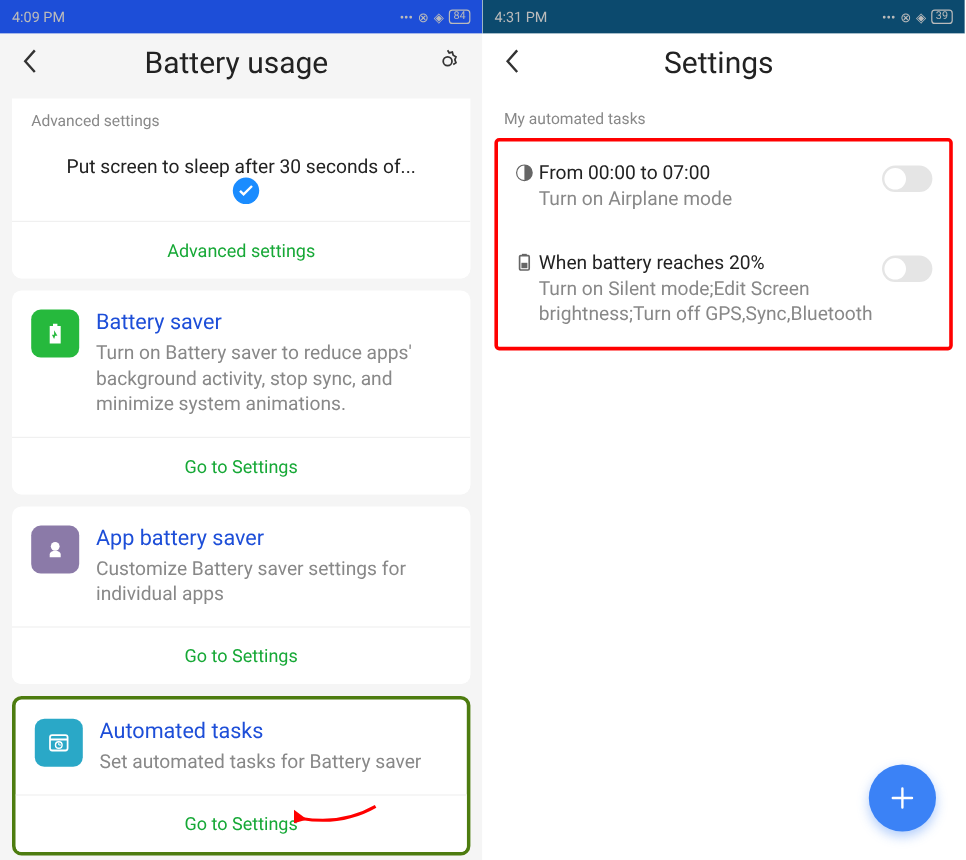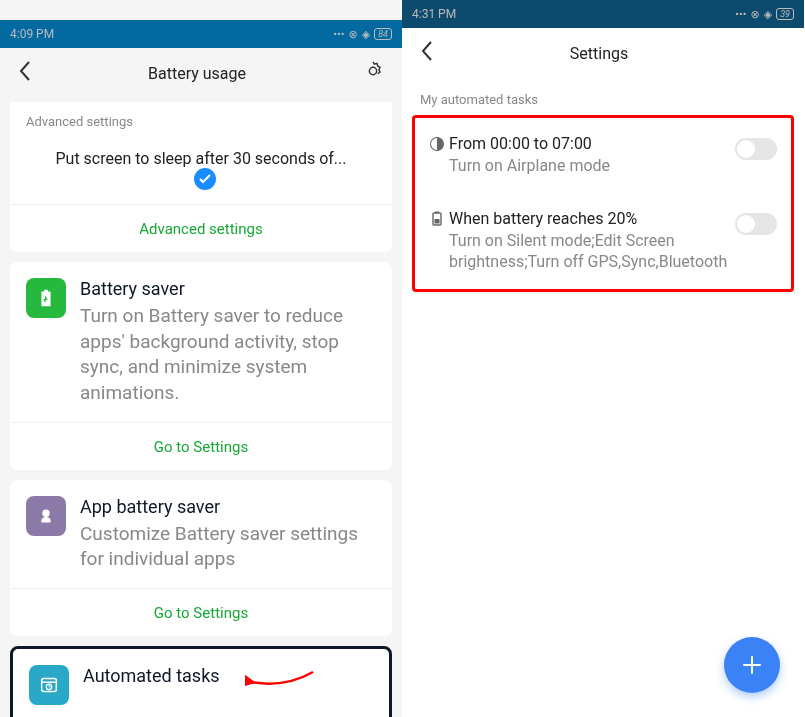--- a/index.html
+++ b/index.html
@@ -1,43 +1,43 @@
 <!DOCTYPE html>
 <html><head>
 <meta charset="utf-8">
 <style>
 * { box-sizing: border-box; margin: 0; padding: 0; font-family: -apple-system, BlinkMacSystemFont, "Segoe UI", Roboto, sans-serif; }
 body { background: #fff; width: 805px; height: 717px; display: flex; position: relative; }
 .panel { width: 402px; height: 717px; background: #f5f5f5; position: relative; overflow: hidden; }
 .panel-right { background: #fff; }
 .statusbar { height: 28px; display: flex; justify-content: space-between; align-items: center; padding: 0 10px; color: #bbb; font-size: 12px; background: #0c4a6e; }
-.panel-left .statusbar { background: #0369a1; margin-top: 20px; }
+.panel-left .statusbar { background: #1d4ed8; }
 .status-icons { display: flex; gap: 4px; align-items: center; font-size: 11px; }
-.status-batt { border: 1px solid #bbb; border-radius: 3px; padding: 0 3px; font-size: 9px; font-style: italic; }
+.status-batt { border: 1px solid #bbb; border-radius: 3px; padding: 0 3px; font-size: 9px; }
 .navbar { height: 50px; display: flex; align-items: center; justify-content: space-between; padding: 0 18px; background: #f5f5f5; }
 .panel-right .navbar { background: #fff; }
-.navbar-title { font-size: 16px; color: #222; font-weight: 400; }
+.navbar-title { font-size: 25px; color: #222; font-weight: 400; }
 .back-chevron svg { width: 14px; height: 22px; }
 .gear-icon svg { width: 22px; height: 22px; }
 .section-title { font-size: 13px; color: #888; padding: 14px 18px 10px; }
 .card { background: #fff; border-radius: 8px; margin: 8px 10px; overflow: hidden; }
 .card-row { padding: 14px 16px; display: flex; align-items: center; justify-content: space-between; flex-direction: column; }
 .card-row-text { font-size: 16px; color: #222; flex: 1; white-space: nowrap; overflow: hidden; text-overflow: ellipsis; }
 .check-circle { width: 22px; height: 22px; border-radius: 50%; background: #1a8cff; display: flex; align-items: center; justify-content: center; flex-shrink: 0; margin-left: 8px; }
 .check-circle svg { width: 12px; height: 10px; }
 .link-row { padding: 14px 0; text-align: center; background: #fff; border-top: 1px solid #f0f0f0; }
 .link-text { color: #16a836; font-size: 15px; }
 .feature-card { background: #fff; border-radius: 8px; margin: 10px 10px; overflow: hidden; }
 .feature-body { display: flex; padding: 16px; gap: 14px; }
 .feature-icon { width: 40px; height: 40px; border-radius: 8px; display: flex; align-items: center; justify-content: center; flex-shrink: 0; }
 .feature-icon svg { width: 22px; height: 22px; }
 .feature-text { flex: 1; }
-.feature-title { font-size: 18px; color: #0f172a; margin-bottom: 4px; }
-.feature-desc { font-size: 19px; color: #888; line-height: 1.35; }
-.highlight { border: 3px solid #0f172a; border-radius: 8px; }
+.feature-title { font-size: 18px; color: #1d4ed8; margin-bottom: 4px; }
+.feature-desc { font-size: 16px; color: #888; line-height: 1.35; }
+.highlight { border: 3px solid #4d7c0f; border-radius: 8px; }
 .arrow-svg { position: absolute; left: 245px; top: 666px; width: 70px; height: 28px; pointer-events: none; }
 .panel-right .section-title { padding: 14px 18px 8px; }
 .task-list { border: 3px solid #f00; border-radius: 4px; margin: 0 10px; background: #fff; }
 .task-row { display: flex; align-items: flex-start; padding: 16px 14px; }
 .task-icon { width: 20px; flex-shrink: 0; color: #666; margin-top: 2px; }
 .task-icon svg { width: 16px; height: 16px; }
 .task-text { flex: 1; }
 .task-title { font-size: 16px; color: #222; margin-bottom: 2px; }
 .task-desc { font-size: 16px; color: #888; line-height: 1.35; }
 .toggle { width: 42px; height: 22px; border-radius: 11px; background: #e5e5e5; position: relative; flex-shrink: 0; margin-top: 4px; }
@@ -129,20 +129,21 @@
         <svg viewBox="0 0 24 24">
             <rect x="4" y="5" width="16" height="14" rx="2" fill="none" stroke="#fff" stroke-width="1.6"></rect>
             <line x1="4" y1="9" x2="20" y2="9" stroke="#fff" stroke-width="1.6"></line>
             <circle cx="12" cy="14" r="3" fill="none" stroke="#fff" stroke-width="1.3"></circle>
             <line x1="12" y1="14" x2="12" y2="12" stroke="#fff"></line>
             <line x1="12" y1="14" x2="14" y2="14" stroke="#fff"></line>
           </svg>
       </div>
       <div class="feature-text">
         <div class="feature-title">Automated tasks</div>
+        <div class="feature-desc">Set automated tasks for Battery saver</div>
       </div>
     </div>
     <div class="link-row">
       <span class="link-text">Go to Settings</span>
     </div>
   </div>
 
   <svg class="arrow-svg" viewBox="0 0 70 28">
     <defs>
         <marker id="ah" markerWidth="8" markerHeight="8" refX="2" refY="4" orient="auto">

